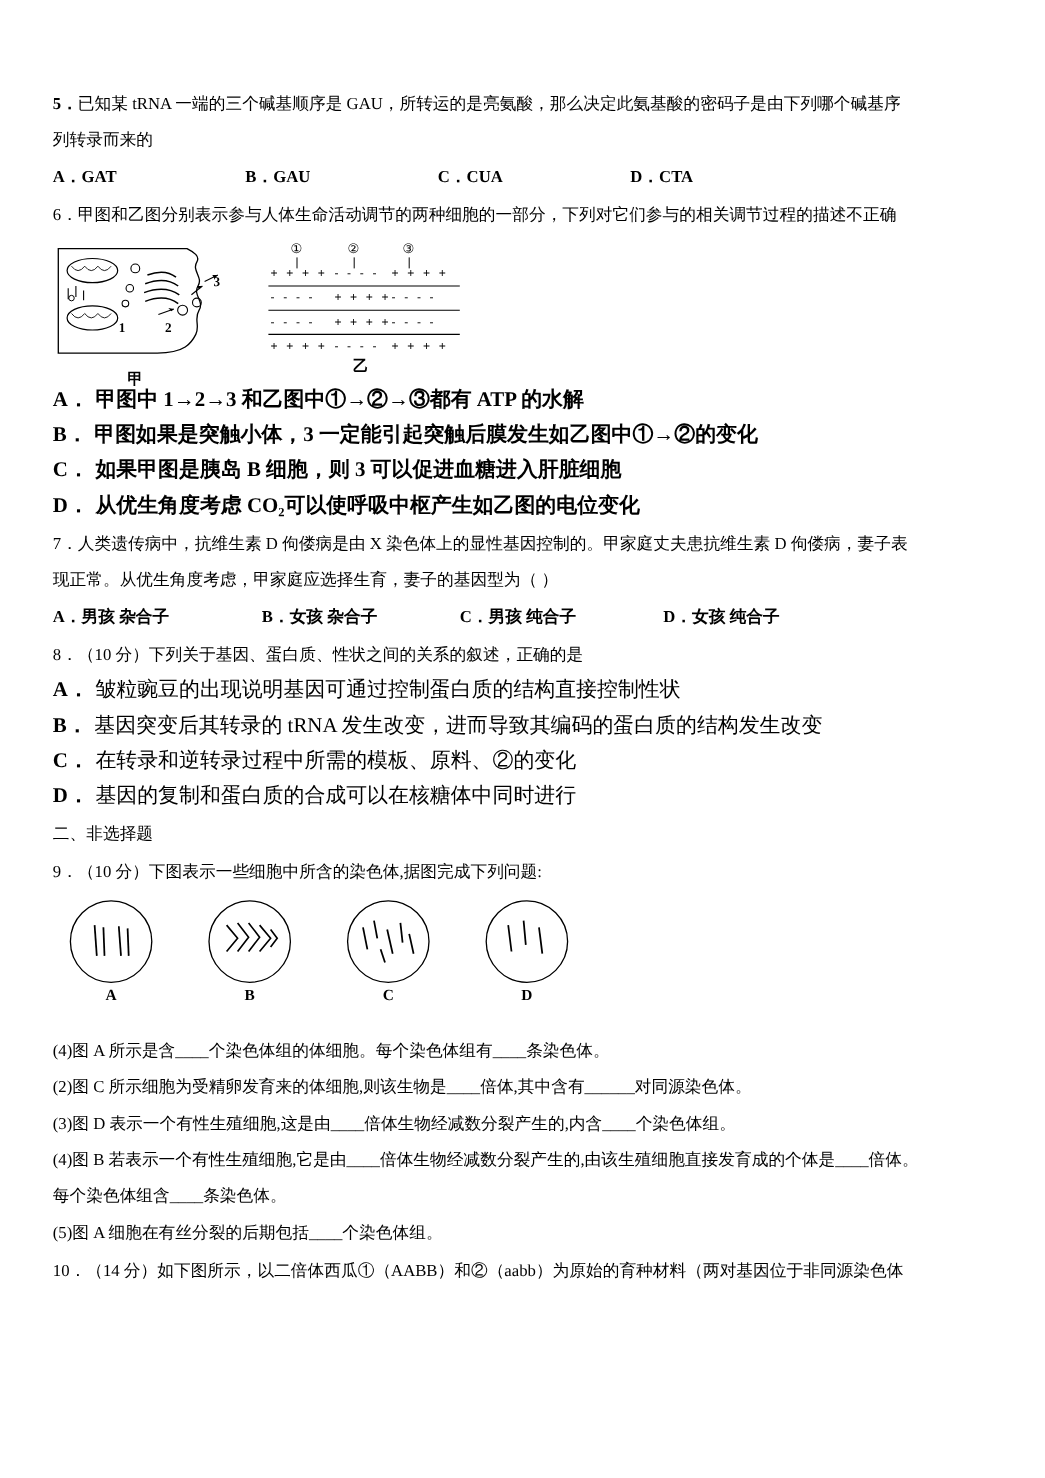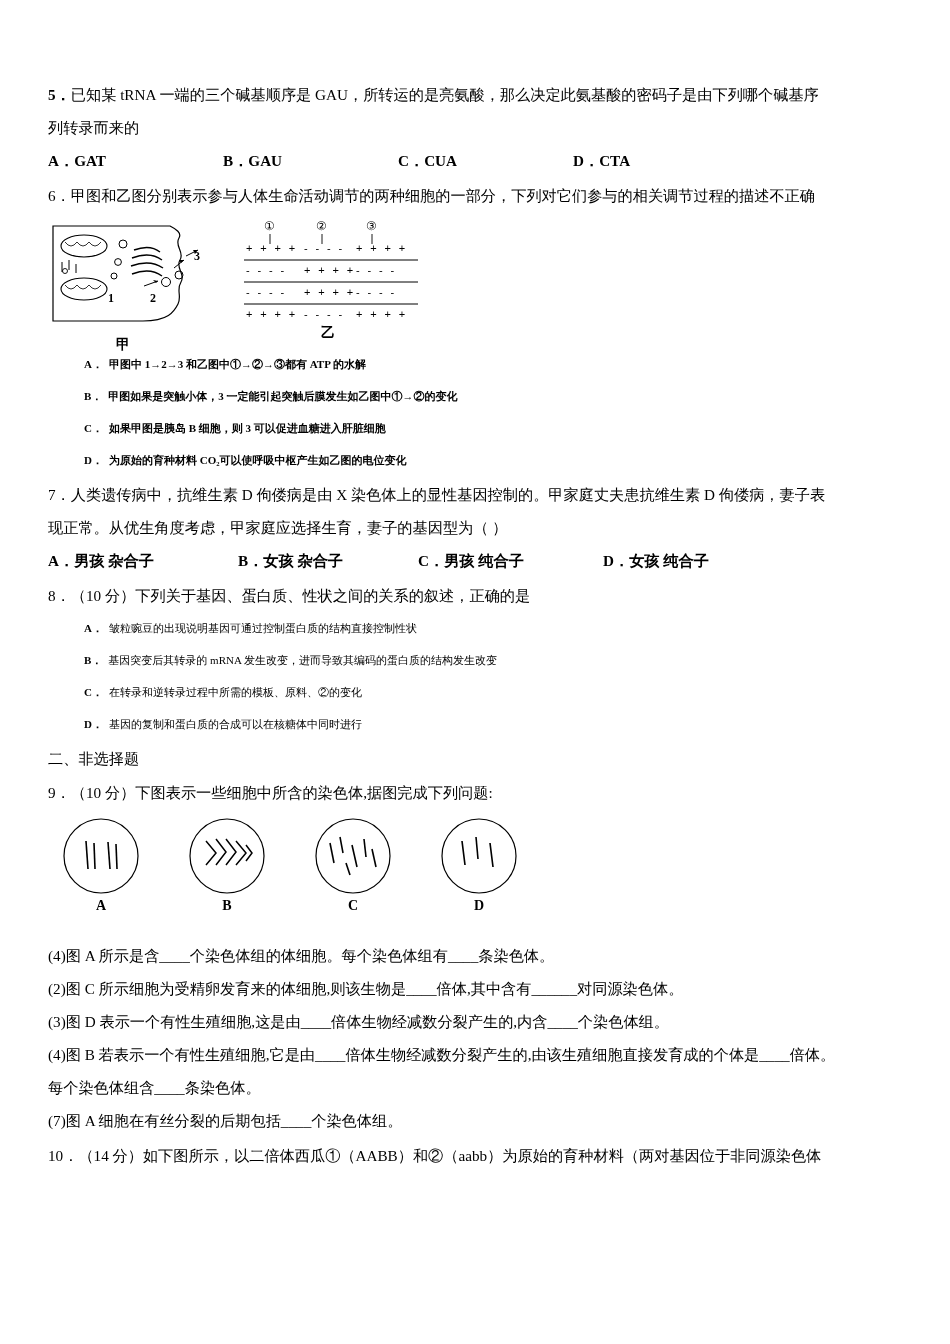--- a/index.html
+++ b/index.html
@@ -44,23 +44,22 @@
     font-size: 15.2px;
     line-height: 33px;
     font-weight: bold;
   }
   .opts > div { white-space: nowrap; }
   .optA { width: 175px; }
   .optB { width: 175px; }
   .optC { width: 175px; }
   .optD { width: 175px; }
   .choice {
-    font-size: 11px;
+    font-size: 19px;
     line-height: 32px;
-    margin-left: 36px;
   }
   .choice .lab {
     font-weight: bold;
     margin-right: 6px;
   }
   .section-title {
     font-size: 15.2px;
     line-height: 34px;
   }
   .fillline {
@@ -200,21 +199,21 @@
       <div class="choice">
         <span class="lab">A．</span><span class="bold">甲图中 1→2→3 和乙图中①→②→③都有 ATP 的水解</span>
       </div>
       <div class="choice">
         <span class="lab">B．</span><span class="bold">甲图如果是突触小体，3 一定能引起突触后膜发生如乙图中①→②的变化</span>
       </div>
       <div class="choice">
         <span class="lab">C．</span><span class="bold">如果甲图是胰岛 B 细胞，则 3 可以促进血糖进入肝脏细胞</span>
       </div>
       <div class="choice">
-        <span class="lab">D．</span><span class="bold">为原始的育种材料 CO₂可以使呼吸中枢产生如乙图的电位变化</span>
+        <span class="lab">D．</span><span class="bold">从优生角度考虑 CO₂可以使呼吸中枢产生如乙图的电位变化</span>
       </div>
     </div>
 
     <div class="q">
       <div class="qline">
         <span>7．</span><span>人类遗传病中，抗维生素 D 佝偻病是由 X 染色体上的显性基因控制的。甲家庭丈夫患抗维生素 D 佝偻病，妻子表</span>
       </div>
       <div class="qline">现正常。从优生角度考虑，甲家庭应选择生育，妻子的基因型为（ ）</div>
       <div class="opts">
         <div class="optA" style="width:190px;">A．男孩 杂合子</div>
@@ -225,21 +224,21 @@
     </div>
 
     <div class="q">
       <div class="qline">
         <span>8．</span><span>（10 分）下列关于基因、蛋白质、性状之间的关系的叙述，正确的是</span>
       </div>
       <div class="choice">
         <span class="lab">A．</span><span>皱粒豌豆的出现说明基因可通过控制蛋白质的结构直接控制性状</span>
       </div>
       <div class="choice">
-        <span class="lab">B．</span><span>基因突变后其转录的 mRNA 发生改变，进而导致其编码的蛋白质的结构发生改变</span>
+        <span class="lab">B．</span><span>基因突变后其转录的 tRNA 发生改变，进而导致其编码的蛋白质的结构发生改变</span>
       </div>
       <div class="choice">
         <span class="lab">C．</span><span>在转录和逆转录过程中所需的模板、原料、②的变化</span>
       </div>
       <div class="choice">
         <span class="lab">D．</span><span>基因的复制和蛋白质的合成可以在核糖体中同时进行</span>
       </div>
     </div>
 
     <div class="section-title">二、非选择题</div>
@@ -294,21 +293,21 @@
             <div class="cellname">D</div>
           </div>
         </div>
       </div>
 
       <div class="fillline">(4)图 A 所示是含____个染色体组的体细胞。每个染色体组有____条染色体。</div>
       <div class="fillline">(2)图 C 所示细胞为受精卵发育来的体细胞,则该生物是____倍体,其中含有______对同源染色体。</div>
       <div class="fillline">(3)图 D 表示一个有性生殖细胞,这是由____倍体生物经减数分裂产生的,内含____个染色体组。</div>
       <div class="fillline">(4)图 B 若表示一个有性生殖细胞,它是由____倍体生物经减数分裂产生的,由该生殖细胞直接发育成的个体是____倍体。</div>
       <div class="fillline">每个染色体组含____条染色体。</div>
-      <div class="fillline">(7)图 A 细胞在有丝分裂的后期包括____个染色体组。</div>
+      <div class="fillline">(5)图 A 细胞在有丝分裂的后期包括____个染色体组。</div>
     </div>
 
     <div class="q">
       <div class="qline">
         <span>10．</span><span>（14 分）如下图所示，以二倍体西瓜①（AABB）和②（aabb）为原始的育种材料（两对基因位于非同源染色体</span>
       </div>
     </div>
 
   </div>
 </div>

